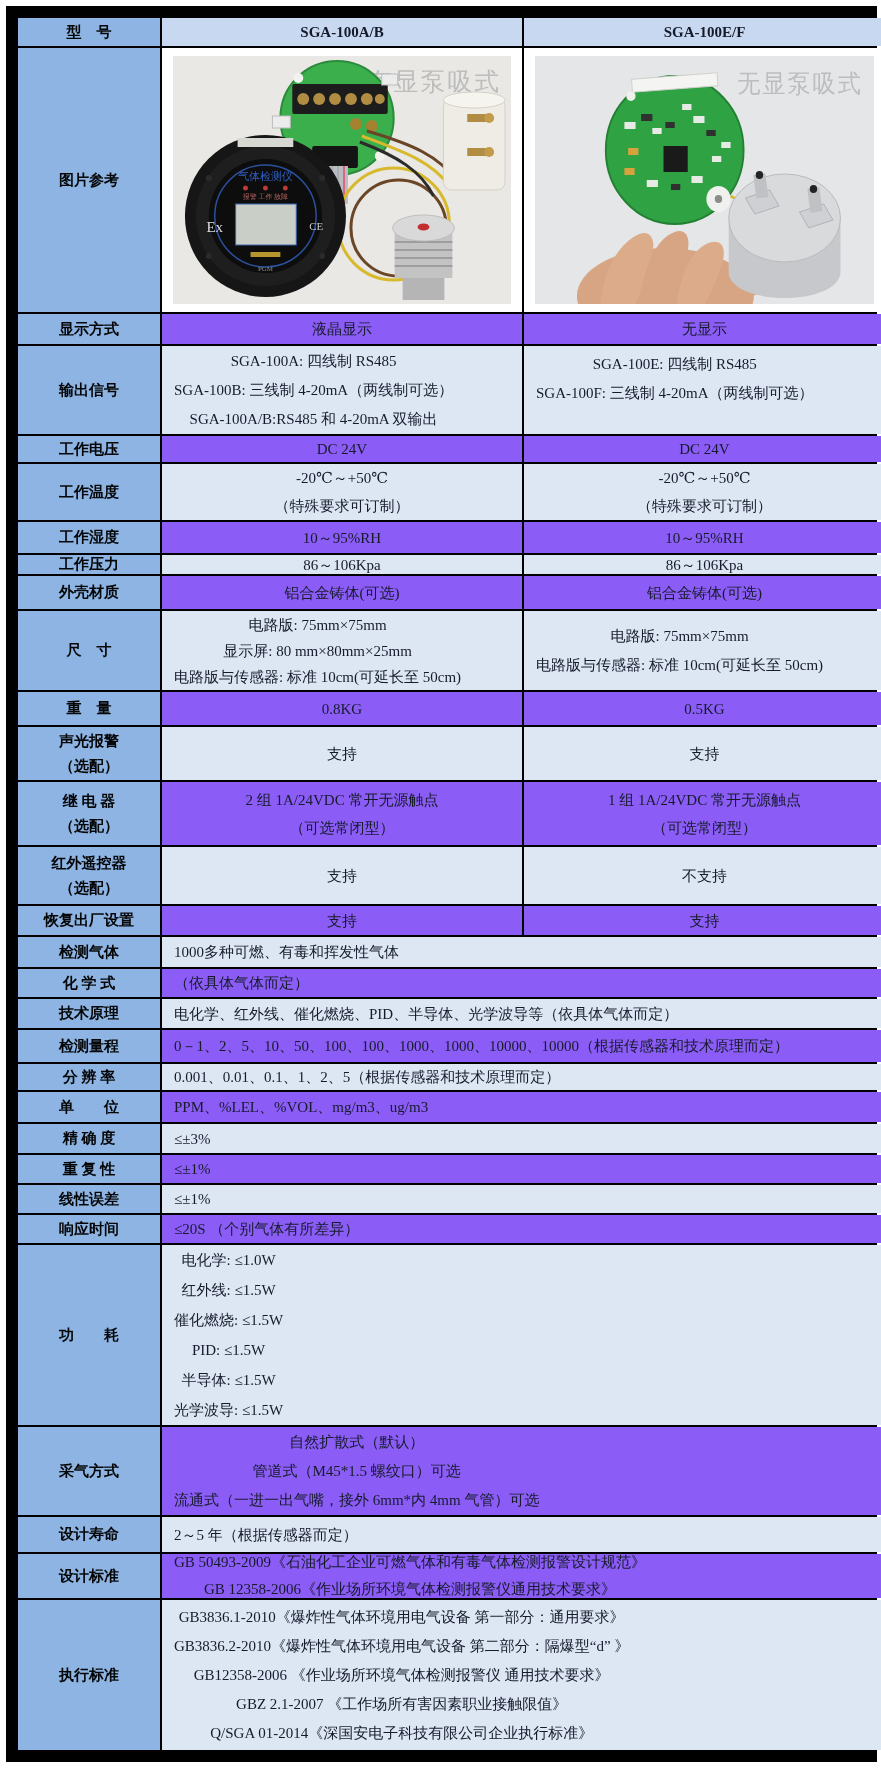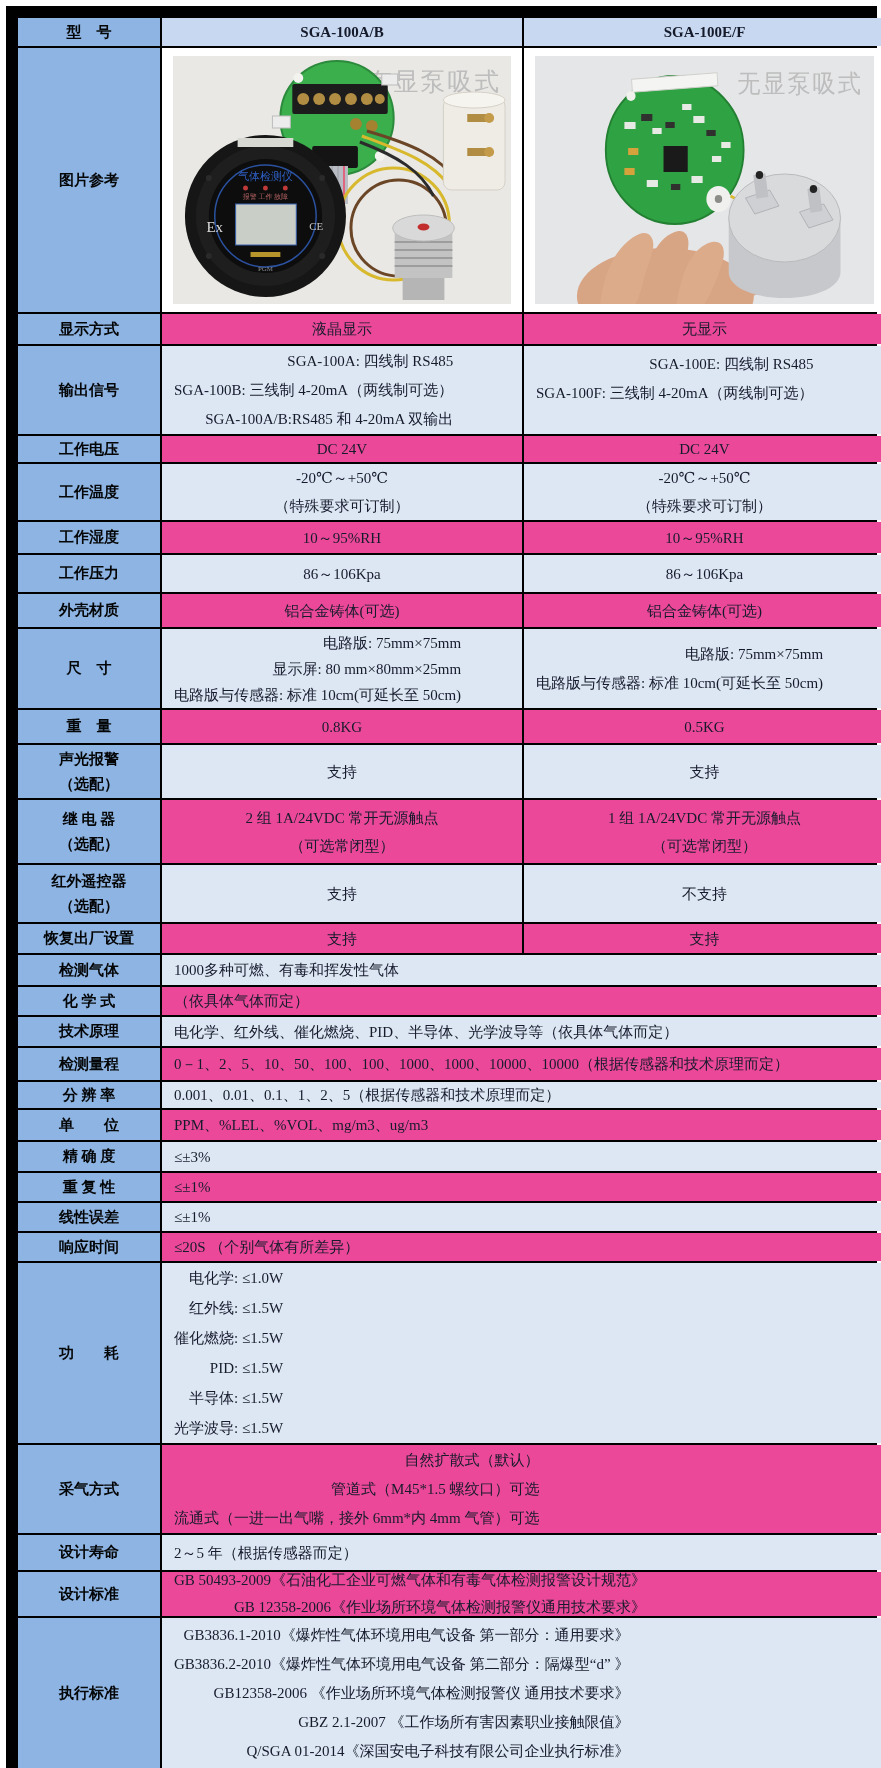--- a/index.html
+++ b/index.html
@@ -22,23 +22,23 @@
     white-space: pre-line; line-height: 28px; overflow: hidden;
   }
   .lab {
     width: 142px; flex: none;
     background: #8db4e2;
     font-weight: bold; color: #050608; line-height: 25px;
   }
   .va { width: 360px; flex: none; }
   .vb { width: 361px; flex: none; }
   .sp { width: 723px; flex: none; }
-  .left { justify-content: flex-start; text-align: right; padding-left: 12px; }
+  .left { justify-content: flex-start; text-align: center; padding-left: 12px; }
   .top  { align-items: flex-start; padding-top: 4px; }
-  .band-a .val { background: #ec4899; }
+  .band-a .val { background: #8b5cf6; }
   .band-b .val { background: #dde7f4; }
   .hdr .val { background: #c7d8f0; font-weight: bold; }
   .photo-cell { background: #ffffff; padding: 8px 11px; align-items: stretch; }
   .photo-cell svg { width: 100%; height: 100%; display: block; }
   .wm { font-size: 25px; fill: #bdbdbd; letter-spacing: 2px; }
 </style>
 </head>
 <body>
 
 <div class="tbl">
@@ -211,21 +211,21 @@
     <div class="cell val vb">-20℃～+50℃
 （特殊要求可订制）</div>
   </div>
 
   <div class="row band-a" style="height:31px">
     <div class="cell lab">工作湿度</div>
     <div class="cell val va">10～95%RH</div>
     <div class="cell val vb">10～95%RH</div>
   </div>
 
-  <div class="row band-b" style="height:37px">
+  <div class="row band-b" style="height:19px">
     <div class="cell lab">工作压力</div>
     <div class="cell val va">86～106Kpa</div>
     <div class="cell val vb">86～106Kpa</div>
   </div>
 
   <div class="row band-a" style="height:33px">
     <div class="cell lab">外壳材质</div>
     <div class="cell val va">铝合金铸体(可选)</div>
     <div class="cell val vb">铝合金铸体(可选)</div>
   </div>

